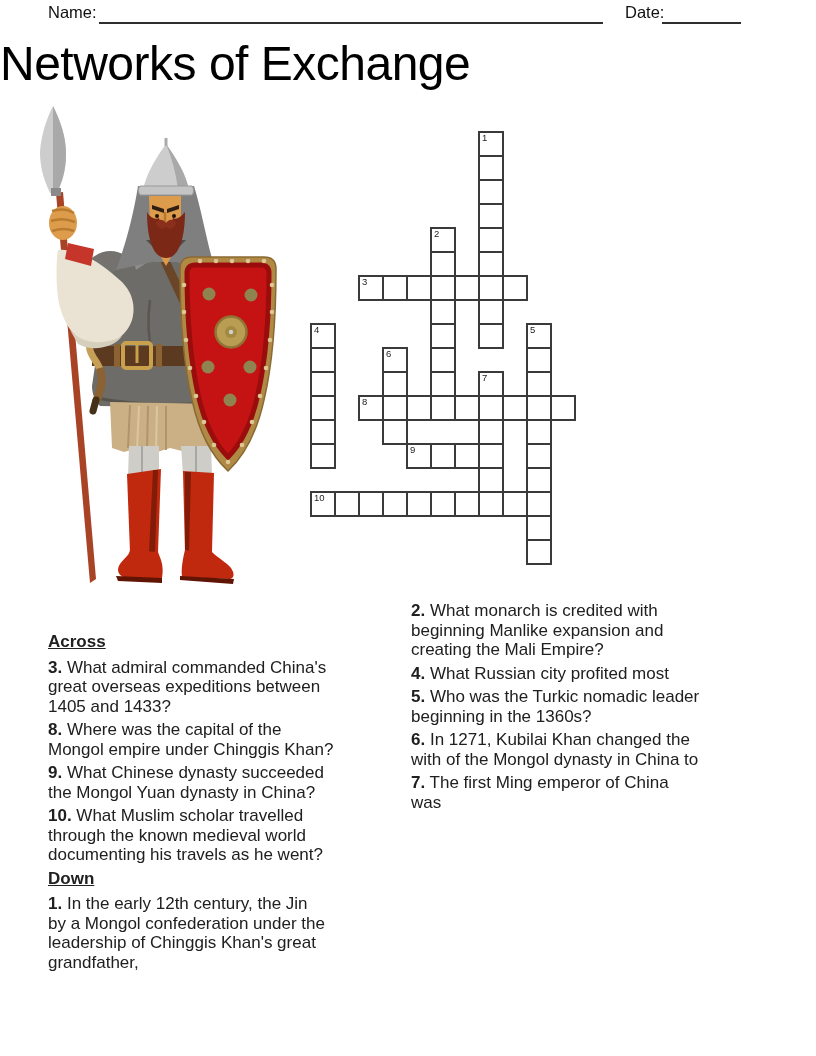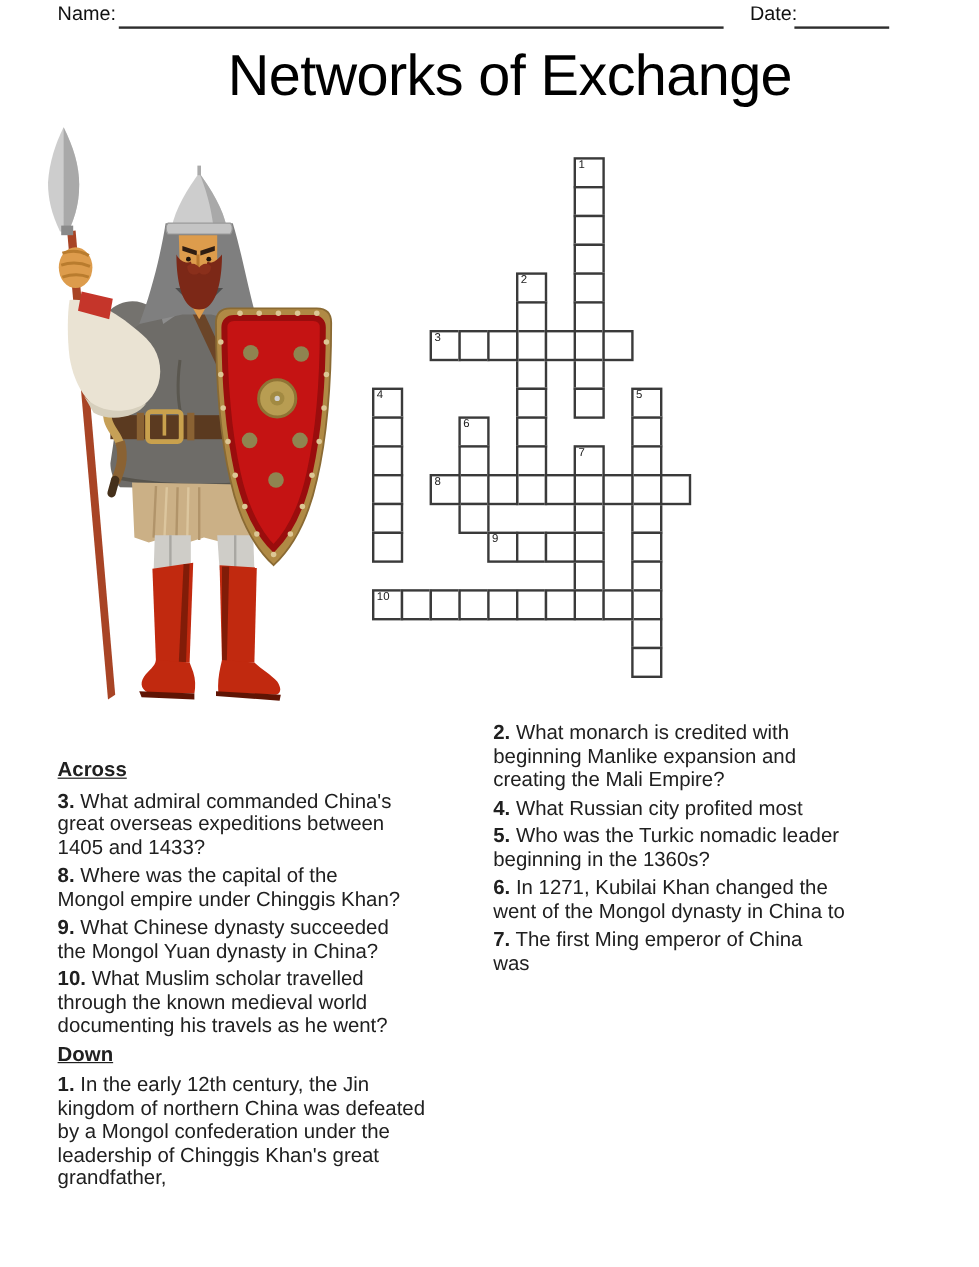--- a/index.html
+++ b/index.html
@@ -6,21 +6,21 @@
   .page{position:relative;width:816px;height:1056px;background:#ffffff;overflow:hidden;
         font-family:"Liberation Sans",sans-serif;color:#1c1c1c;}
   
   .hdr-label{position:absolute;top:3px;font-size:16.5px;color:#111;}
   .name-label{left:48px;}
   .date-label{left:625px;}
   .blank-line{position:absolute;border-bottom:2px solid #2e2e2e;height:20px;top:2px;}
   .name-line{left:99px;width:504px;}
   .date-line{left:662px;width:79px;}
   
-  .title{position:absolute;left:0;top:36px;width:660px;text-align:right;
+  .title{position:absolute;left:0;top:36px;width:660px;text-align:left;
          font-size:48px;letter-spacing:-0.5px;color:#000;font-weight:400;}
   
   .grid-host{position:absolute;left:0;top:0;width:816px;height:1056px;}
   .cw-cell{position:absolute;width:26px;height:26px;box-sizing:border-box;
            border:2px solid #3a3a3a;background:#fff;}
   .cw-num{position:absolute;top:0px;left:2px;font-size:9.5px;line-height:10px;color:#222;}
   
   .clues{position:absolute;font-size:17px;line-height:19.5px;color:#202020;}
   .clues-left{left:48px;top:600px;width:365px;margin-top:32px;}
   .clues-right{left:411px;top:601px;width:395px;}
@@ -251,21 +251,20 @@
         <div class="clue">
           <div class="clue-line"><span class="clue-num">10.</span> What Muslim scholar travelled</div>
           <div class="clue-line">through the known medieval world</div>
           <div class="clue-line">documenting his travels as he went?</div>
         </div>
       </div>
     <div class="clue-heading">Down</div>
     <div id="down-clues-left">
         <div class="clue">
           <div class="clue-line"><span class="clue-num">1.</span> In the early 12th century, the Jin</div>
-          <div class="clue-line">kingdom of northern China was defeated</div>
           <div class="clue-line">by a Mongol confederation under the</div>
           <div class="clue-line">leadership of Chinggis Khan's great</div>
           <div class="clue-line">grandfather,</div>
         </div>
       </div>
   </div>
   <div class="clues clues-right">
     <div id="down-clues-right">
         <div class="clue">
           <div class="clue-line"><span class="clue-num">2.</span> What monarch is credited with</div>
@@ -274,21 +273,21 @@
         </div>
         <div class="clue">
           <div class="clue-line"><span class="clue-num">4.</span> What Russian city profited most</div>
         </div>
         <div class="clue">
           <div class="clue-line"><span class="clue-num">5.</span> Who was the Turkic nomadic leader</div>
           <div class="clue-line">beginning in the 1360s?</div>
         </div>
         <div class="clue">
           <div class="clue-line"><span class="clue-num">6.</span> In 1271, Kubilai Khan changed the</div>
-          <div class="clue-line">went of the Mongol dynasty in China to</div>
+          <div class="clue-line">with of the Mongol dynasty in China to</div>
         </div>
         <div class="clue">
           <div class="clue-line"><span class="clue-num">7.</span> The first Ming emperor of China</div>
           <div class="clue-line">was</div>
         </div>
       </div>
   </div>
 
 </div>
 

